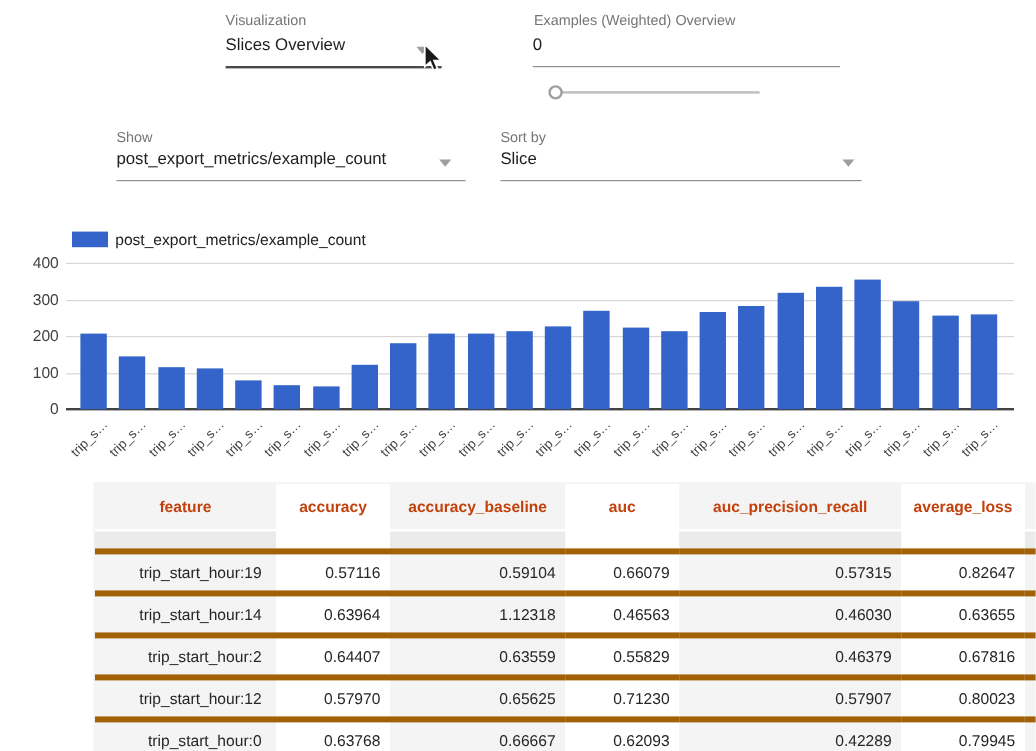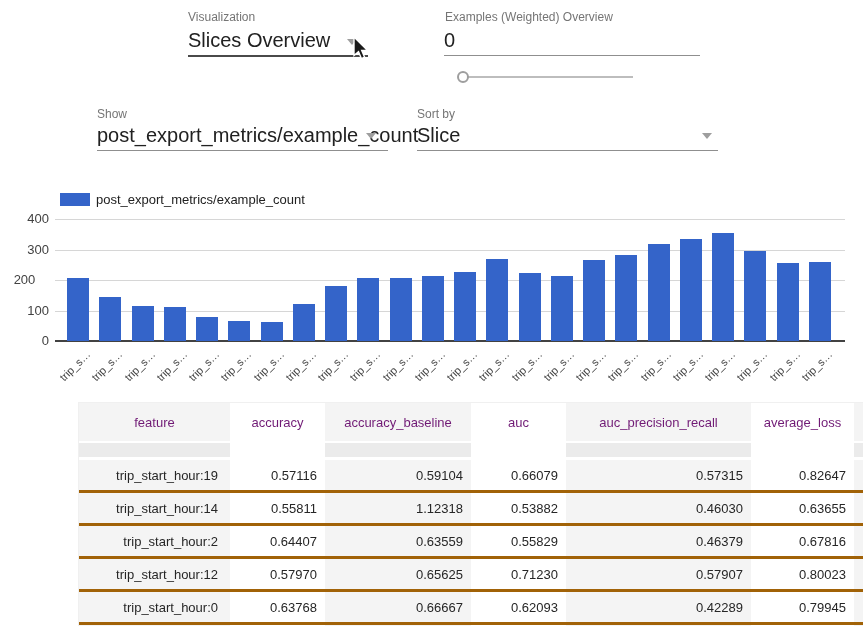--- a/index.html
+++ b/index.html
@@ -1,45 +1,45 @@
 <!DOCTYPE html>
 <html><head>
 <meta charset="utf-8">
 <style>
   html,body{margin:0;padding:0;background:#fff;}
   body{width:863px;height:626px;position:relative;overflow:hidden;
        font-family:"Liberation Sans",sans-serif;color:#212121;}
   .abs{position:absolute;}
   .field-label{font-size:12px;color:#757575;white-space:nowrap;}
-  .field-value{font-size:20px;color:#212121;white-space:nowrap;}
+  .field-value{font-size:14px;color:#212121;white-space:nowrap;}
   .underline{height:0;border-bottom:1px solid #8f8f8f;}
   .underline.focused{border-bottom:2px solid #4a4a4a;}
   .caret{width:0;height:0;border-left:5px solid transparent;border-right:5px solid transparent;
          border-top:6px solid #9e9e9e;}
   
   .slider-track{height:2px;background:#bdbdbd;}
   .slider-thumb{width:12px;height:12px;border-radius:50%;background:#fff;border:2px solid #9e9e9e;box-sizing:border-box;}
   
   .legend-swatch{width:30px;height:13px;}
   .legend-label{font-size:13px;color:#212121;white-space:nowrap;}
   .gridline{position:absolute;left:55px;width:790px;height:1px;background:#d6d6d6;}
   .axisline{position:absolute;left:55px;width:790px;height:2px;background:#424242;}
   .ytick{position:absolute;left:0;width:49px;text-align:right;font-size:13px;color:#424242;}
   .bar{position:absolute;width:22px;}
   .xlabel{position:absolute;width:56px;text-align:right;font-size:11px;color:#424242;
           transform:rotate(-45deg);transform-origin:100% 0;white-space:nowrap;}
   
   .table-clip{position:absolute;left:78px;top:402px;width:785px;height:224px;overflow:hidden;
               border-top:1px solid #f0f0f0;border-left:1px solid #f0f0f0;}
   table{border-collapse:collapse;table-layout:fixed;width:835px;font-size:13px;}
-  th{height:36px;font-weight:400;color:#701a75;background:#fff;overflow:hidden;white-space:nowrap;}
+  th{height:36px;font-weight:700;color:#c2410c;background:#fff;overflow:hidden;white-space:nowrap;}
   th.shade{background:#f4f4f4;}
   tr.subrow td{height:12px;border-top:2px solid #fff;border-bottom:3px solid #fff;background-clip:padding-box;}
   tr.subrow td.shade{background:#ebebeb;}
-  tbody tr.datarow td{height:28px;text-align:right;color:#262626;border-top:3px solid #a16207;
+  tbody tr.datarow td{height:28px;text-align:right;color:#262626;border-top:5px solid #a16207;
            padding-right:8px;overflow:hidden;white-space:nowrap;}
   tbody tr.datarow td.feature-cell{padding-right:12px;}
   tbody tr.datarow td.shade{background:#f4f4f4;}
   .cursor-svg{position:absolute;left:352px;top:36px;z-index:50;}
 </style>
 </head>
 <body>
 
 <div>
 
@@ -67,21 +67,21 @@
 
   <div class="abs legend-swatch" style="left: 60px; top: 193px; background: rgb(52, 100, 201);"></div>
   <div class="abs legend-label" style="left:96px;top:192px;">post_export_metrics/example_count</div>
 
   <div class="abs" style="left:0;top:185px;width:863px;height:215px;" id="plot">
       <div class="axisline" style="top: 155px;"></div>
       <div class="ytick" style="top: 148px;">0</div>
       <div class="gridline" style="top: 126px;"></div>
       <div class="ytick" style="top: 118px;">100</div>
       <div class="gridline" style="top: 95px;"></div>
-      <div class="ytick" style="top: 87px; text-align: center;">200</div>
+      <div class="ytick" style="top: 87px;">200</div>
       <div class="gridline" style="top: 65px;"></div>
       <div class="ytick" style="top: 57px;">300</div>
       <div class="gridline" style="top: 34px;"></div>
       <div class="ytick" style="top: 26px;">400</div>
       <div class="bar" style="left: 67px; top: 93px; height: 63px; background: rgb(52, 100, 201);"></div>
       <div class="xlabel" style="left: 28px; top: 163px;">trip_s…</div>
       <div class="bar" style="left: 99px; top: 112px; height: 44px; background: rgb(52, 100, 201);"></div>
       <div class="xlabel" style="left: 60px; top: 163px;">trip_s…</div>
       <div class="bar" style="left: 132px; top: 121px; height: 35px; background: rgb(52, 100, 201);"></div>
       <div class="xlabel" style="left: 93px; top: 163px;">trip_s…</div>
@@ -165,23 +165,23 @@
             <td class="shade feature-cell">trip_start_hour:19</td>
             <td class="">0.57116</td>
             <td class="shade ">0.59104</td>
             <td class="">0.66079</td>
             <td class="shade ">0.57315</td>
             <td class="">0.82647</td>
             <td class="shade "></td>
           </tr>
           <tr class="datarow">
             <td class="shade feature-cell">trip_start_hour:14</td>
-            <td class="">0.55811</td>
+            <td class="">0.63964</td>
             <td class="shade ">1.12318</td>
-            <td class="">0.53882</td>
+            <td class="">0.46563</td>
             <td class="shade ">0.46030</td>
             <td class="">0.63655</td>
             <td class="shade "></td>
           </tr>
           <tr class="datarow">
             <td class="shade feature-cell">trip_start_hour:2</td>
             <td class="">0.64407</td>
             <td class="shade ">0.63559</td>
             <td class="">0.55829</td>
             <td class="shade ">0.46379</td>

